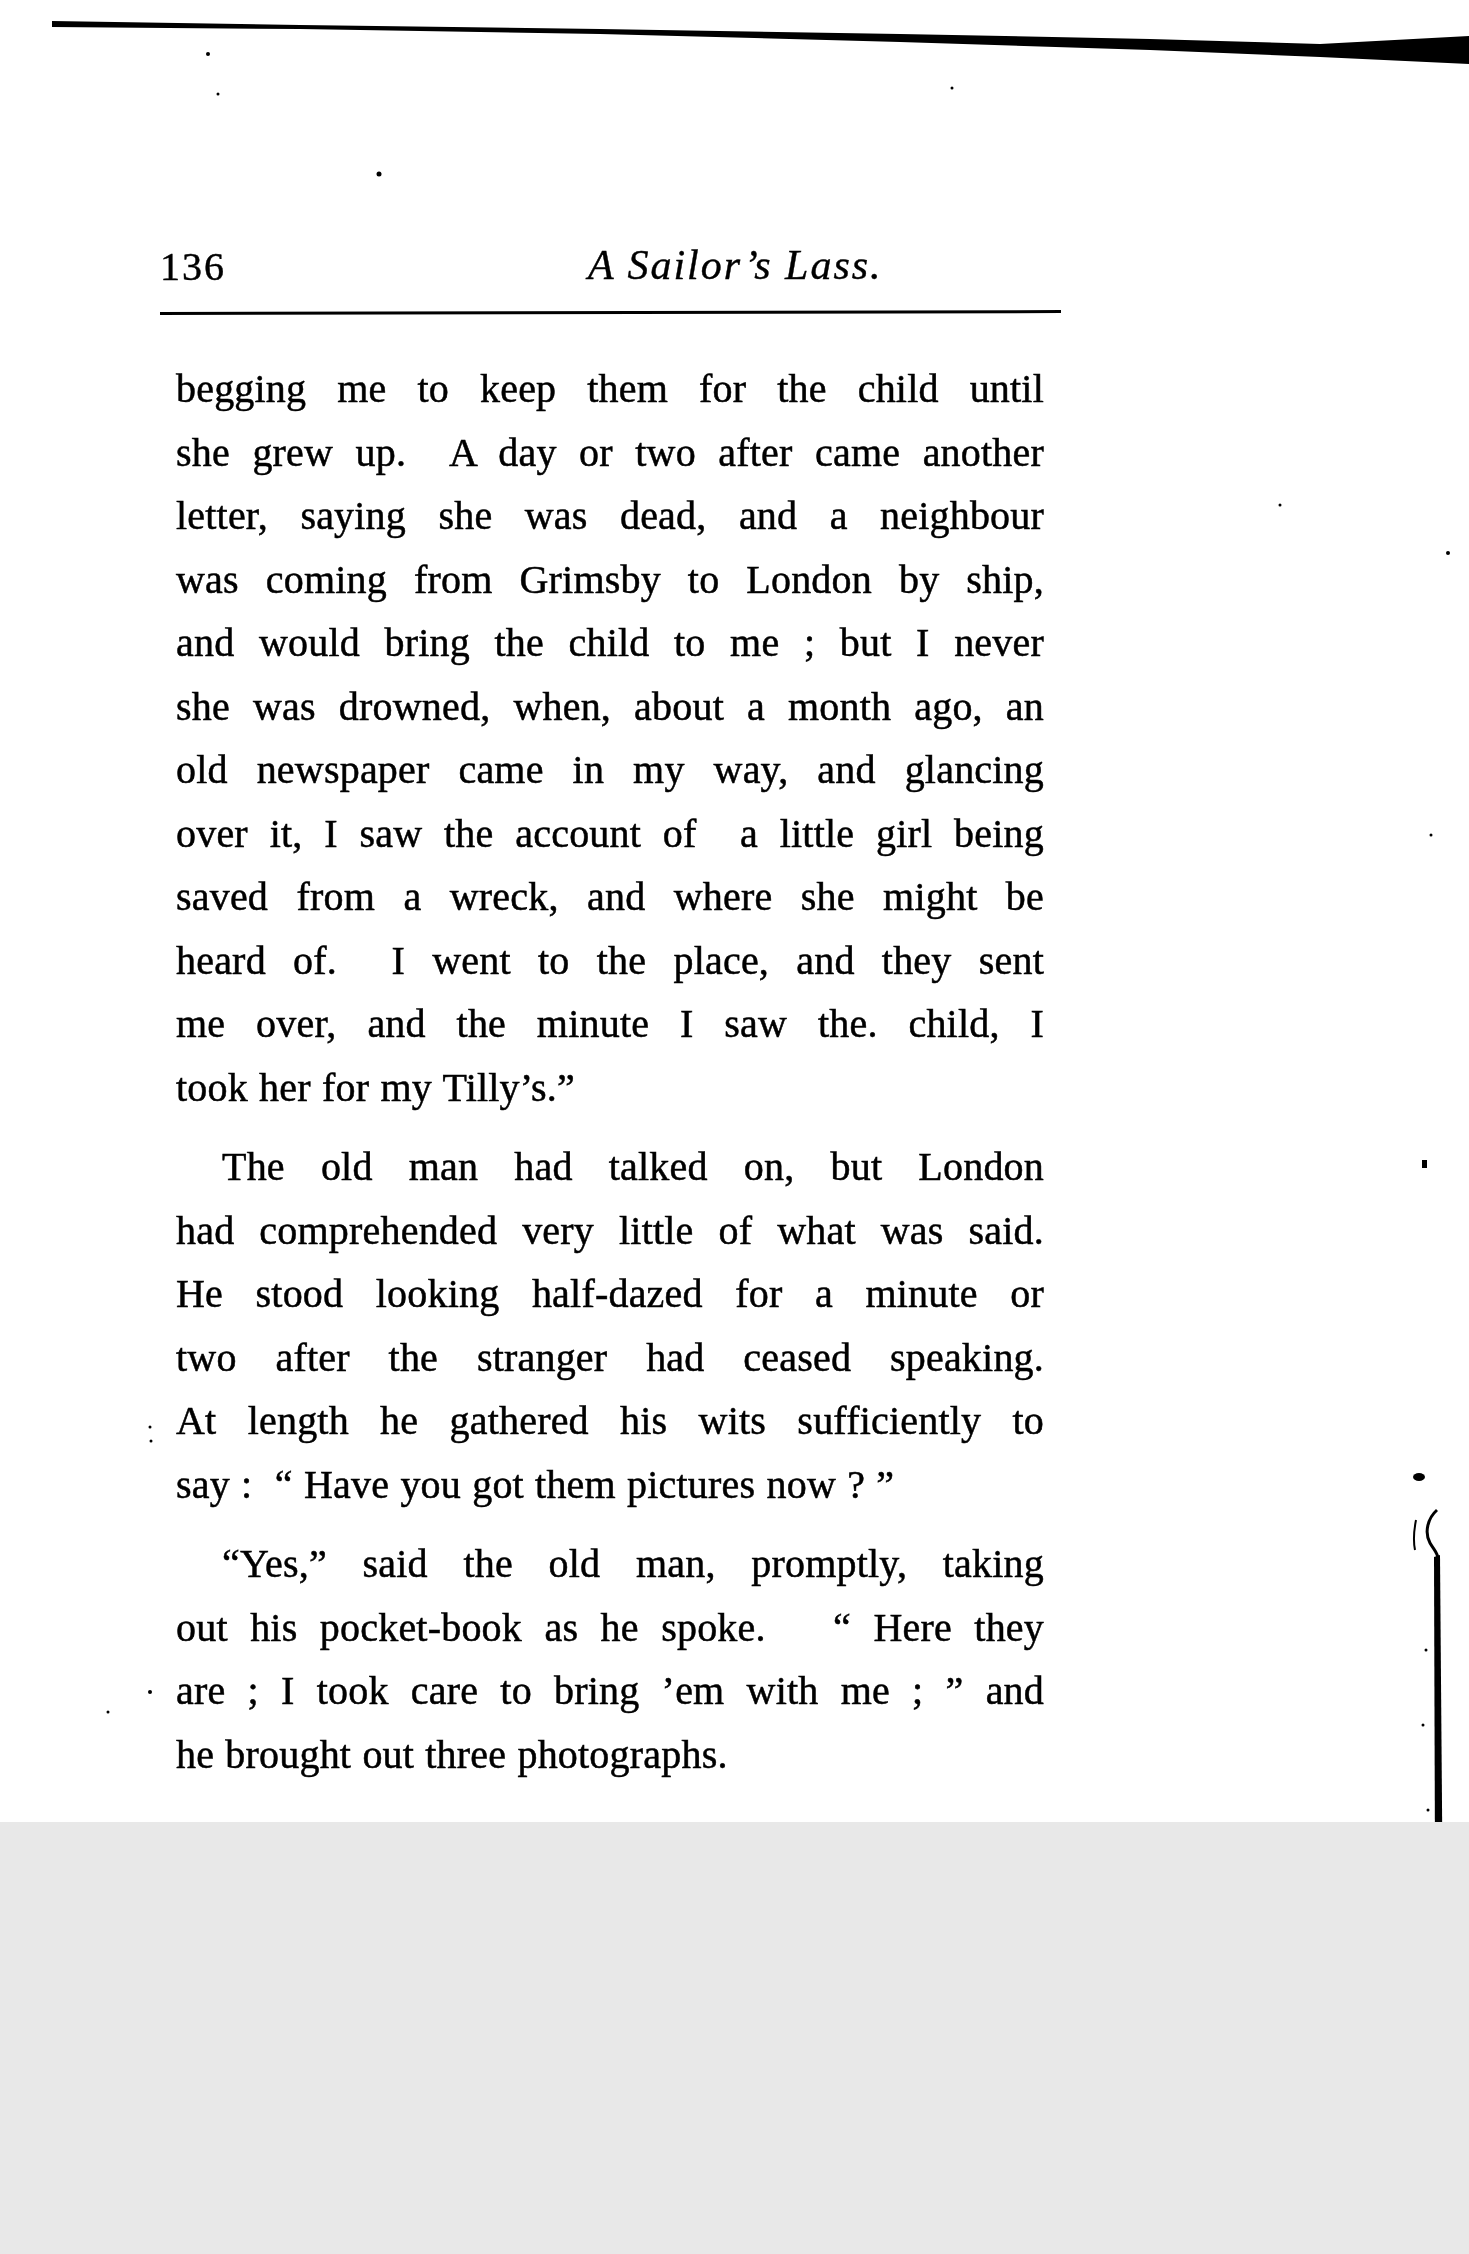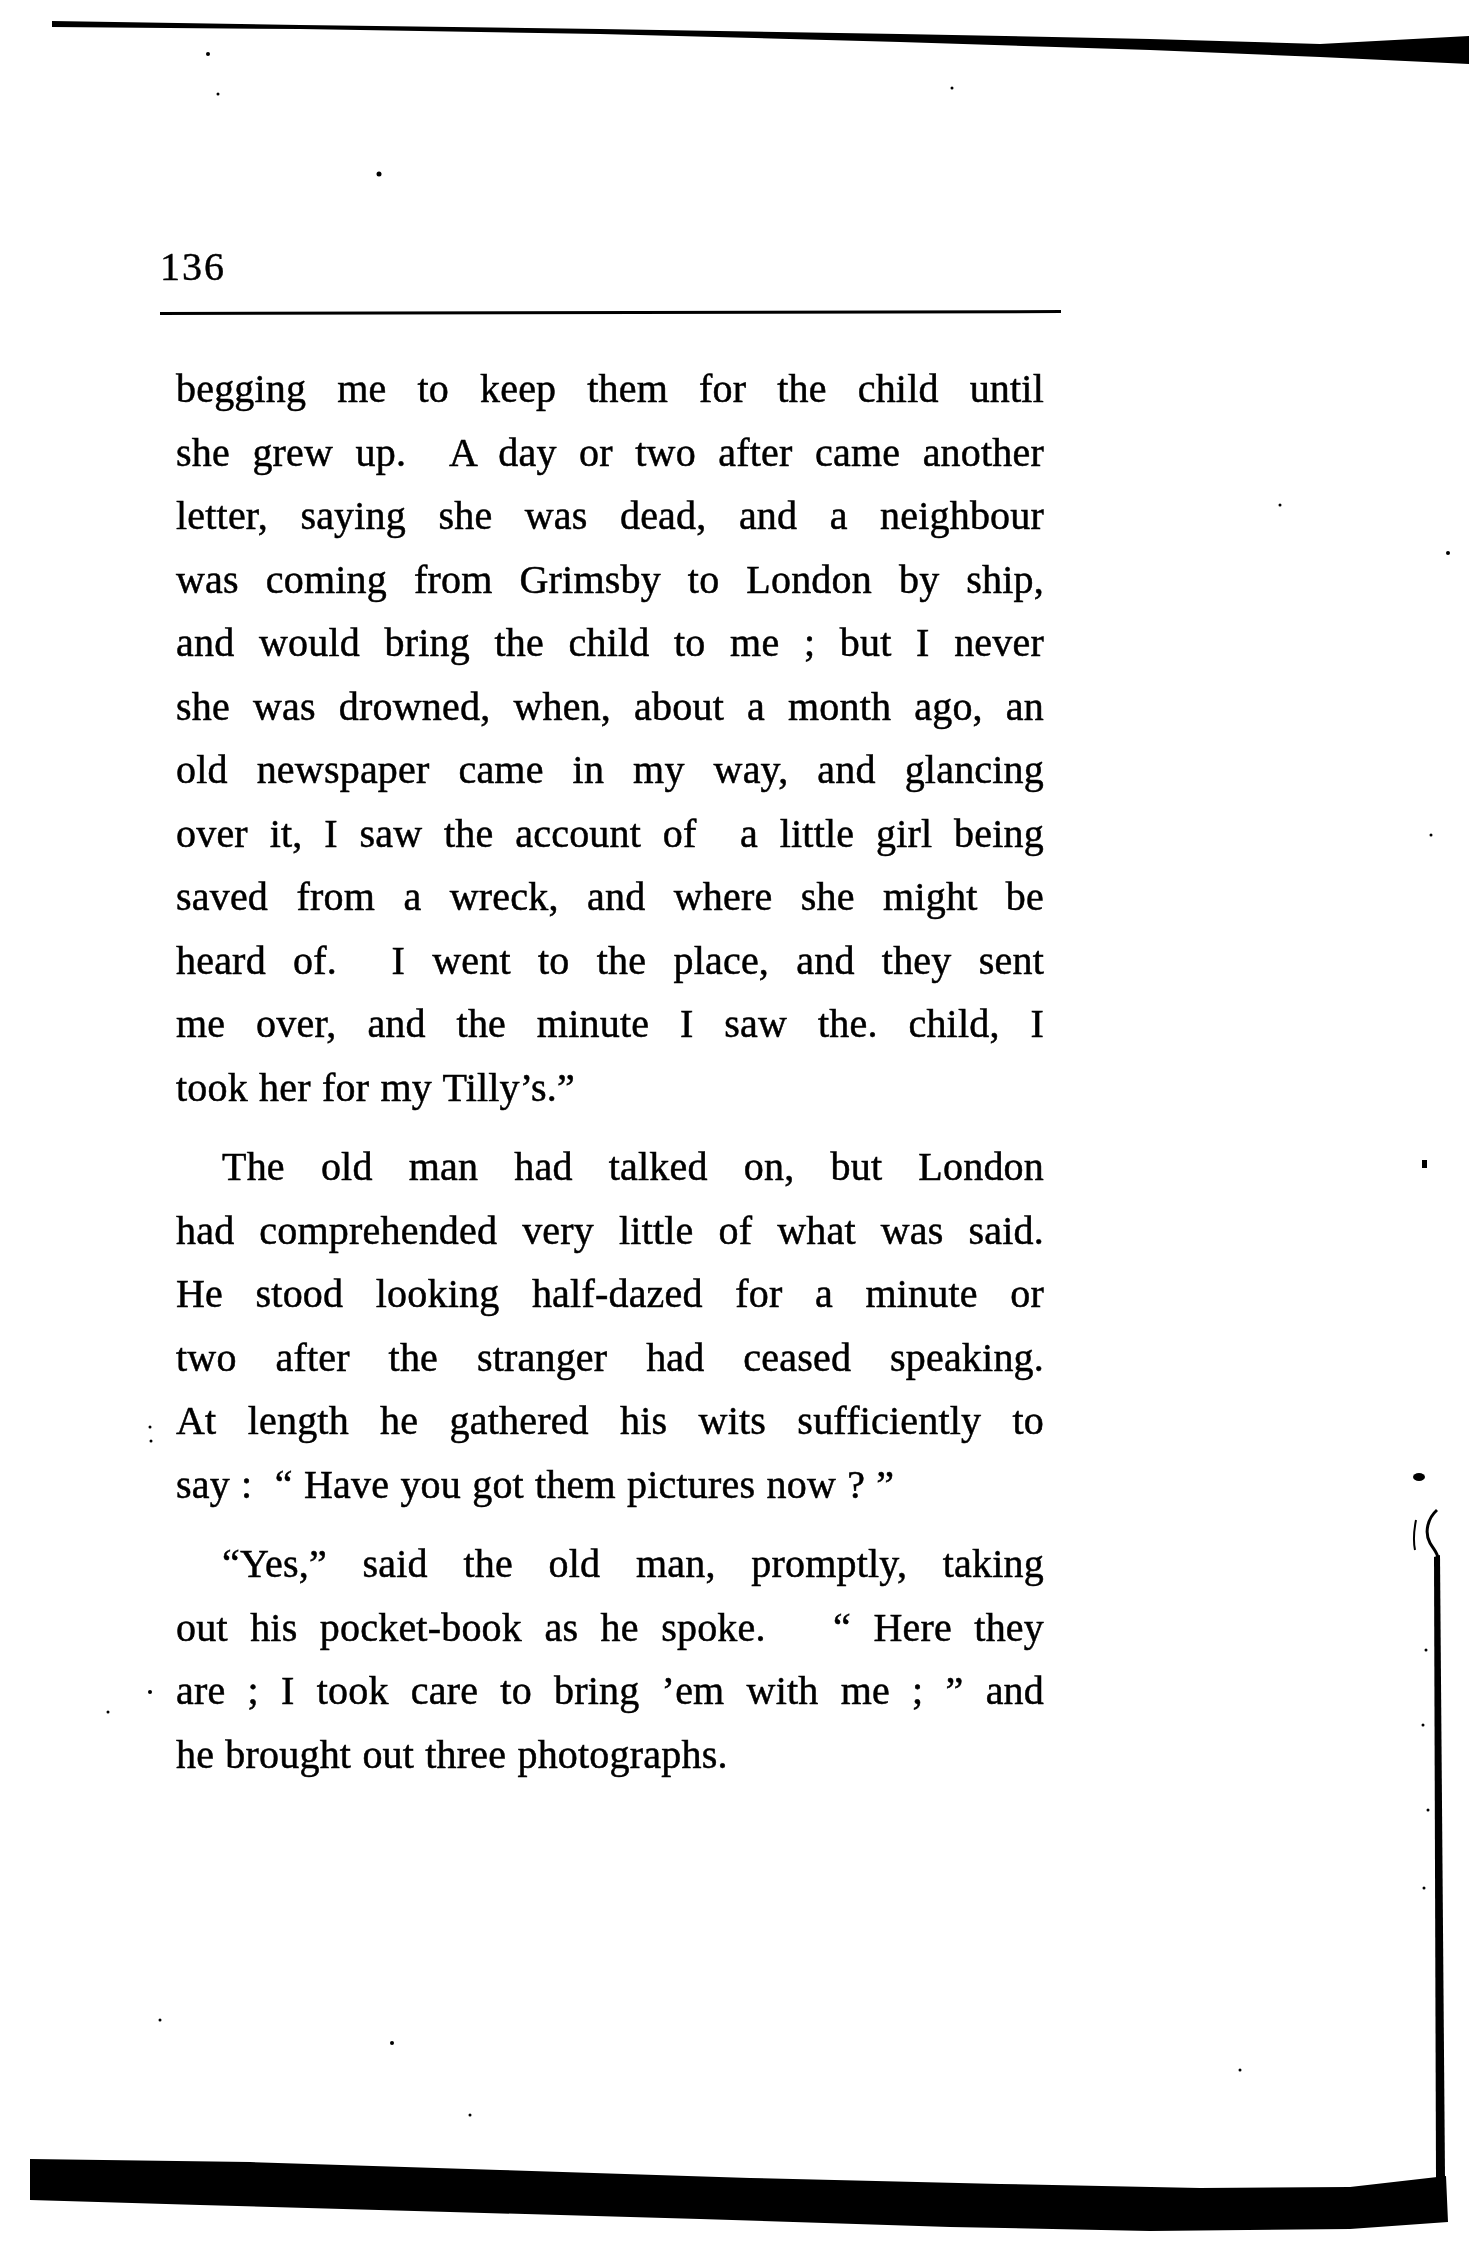--- a/index.html
+++ b/index.html
@@ -1,17 +1,17 @@
 <!DOCTYPE html>
 <html><head>
 <meta charset="utf-8">
 <style>
   html,body { margin:0; padding:0; background:#e8e8e8; }
   .page {
-    position:relative; width:1469px; height:2254px;
+    position:relative; width:1469px; height:1822px;
     background:#ffffff; overflow:hidden;
     font-family:"Liberation Serif","DejaVu Serif",serif;
     color:#000;
   }
   
   .header { position:absolute; top:243px; left:160px; width:900px; height:62px; }
   .page-number {
     font-size:40px; letter-spacing:2px;
     -webkit-text-stroke:0.45px #000;
   }
@@ -73,20 +73,21 @@
     <circle cx="470" cy="2115" r="1.5" fill="#000"></circle>
     <circle cx="1240" cy="2070" r="1.5" fill="#000"></circle>
     <circle cx="1426" cy="1650" r="1.5" fill="#000"></circle>
     <circle cx="1423" cy="1725" r="1.5" fill="#000"></circle>
     <circle cx="1428" cy="1810" r="1.5" fill="#000"></circle>
     <circle cx="1424" cy="1888" r="1.5" fill="#000"></circle>
   </svg>
 
   <div class="header">
     <span class="page-number">136</span>
+    <span class="running-title">A Sailor’s Lass.</span>
   </div>
 
   <div class="header-rule"></div>
 
   <main class="body-text">
       <div class="paragraph">
         <div class="line">begging me to keep them for the child until</div>
         <div class="line">she grew up.&nbsp; A day or two after came another</div>
         <div class="line">letter, saying she was dead, and a neighbour</div>
         <div class="line">was coming from Grimsby to London by ship,</div>

